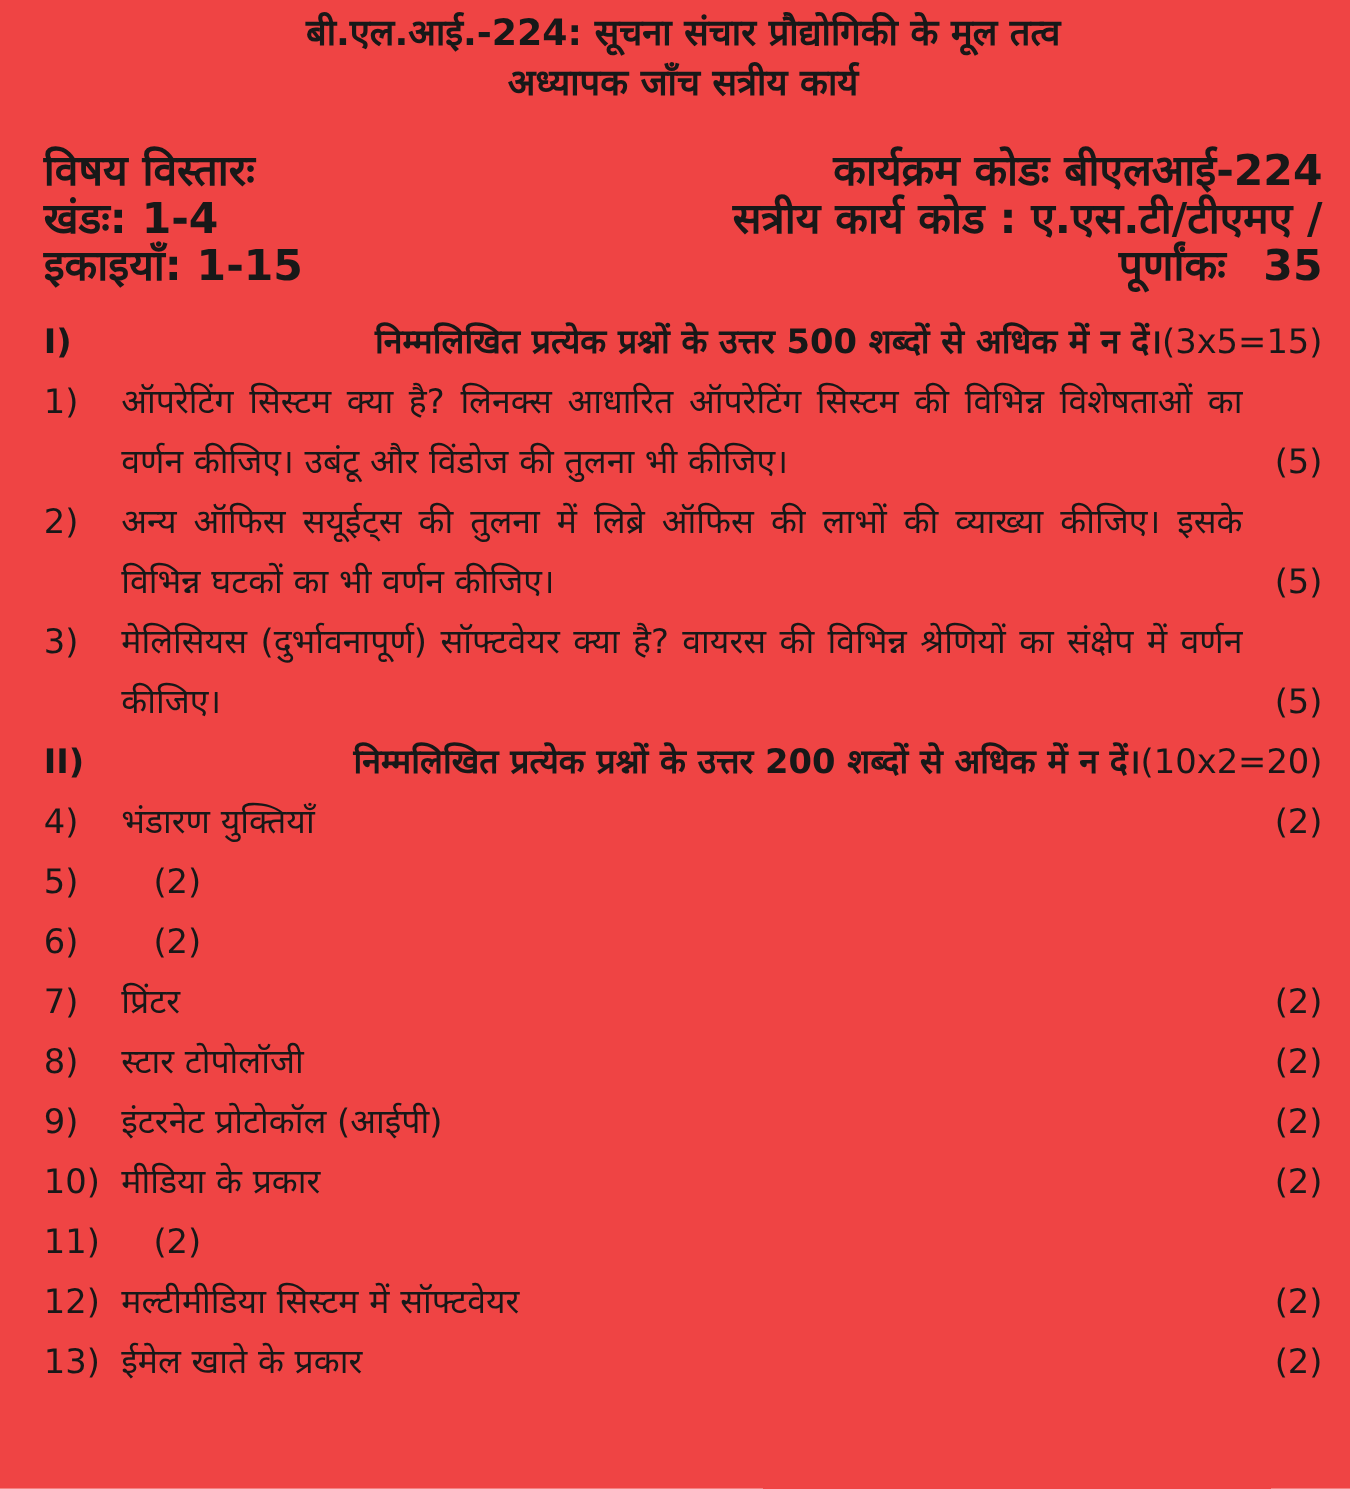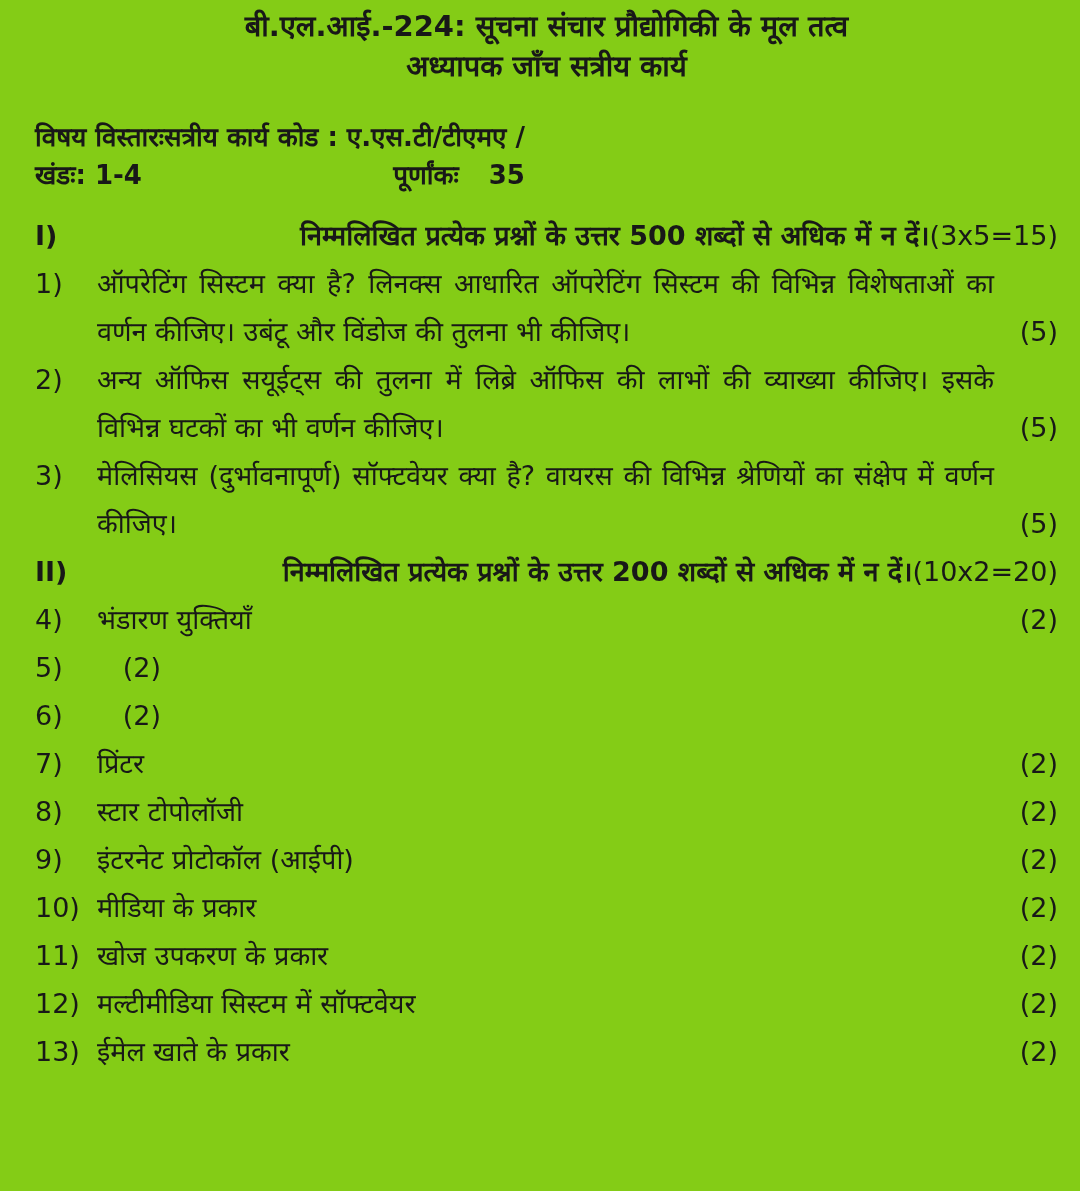--- a/index.html
+++ b/index.html
@@ -13,35 +13,36 @@
     overflow: hidden;
     font-family: "DejaVu Sans", "Liberation Sans", sans-serif;
     color: #181818;
     -webkit-font-smoothing: antialiased;
   }
   .page {
     box-sizing: border-box;
     width: 1080px;
     height: 1191px;
     padding: 6px 22px 10px 35px;
-    background: #84cc16;
+    background: #ef4444;
   }
   
   .title-block {
     text-align: center;
     font-weight: bold;
     font-size: 29px;
     line-height: 40px;
   }
   
   .meta-block {
     margin-top: 32px;
     display: flex;
+    justify-content: space-between;
     font-weight: bold;
-    font-size: 26px;
+    font-size: 34px;
     line-height: 38px;
   }
   .meta-left  { text-align: left; }
   .meta-right { text-align: right; }
   .marks-total-value { display: inline-block; margin-left: 30px; }
   
   .body-block { margin-top: 18px; }
   .row {
     display: flex;
     align-items: stretch;
@@ -74,22 +75,24 @@
 
   <div class="title-block">
     <div>बी.एल.आई.-224: सूचना संचार प्रौद्योगिकी के मूल तत्व</div>
     <div>अध्यापक जाँच सत्रीय कार्य</div>
   </div>
 
   <div class="meta-block">
     <div class="meta-left">
       <div>विषय विस्तारः</div>
       <div>खंडः: 1-4</div>
+      <div>इकाइयाँ: 1-15</div>
     </div>
     <div class="meta-right">
+      <div>कार्यक्रम कोडः बीएलआई-224</div>
       <div>सत्रीय कार्य कोड : ए.एस.टी/टीएमए /</div>
       <div>
         <span>पूर्णांकः</span><span class="marks-total-value">35</span>
       </div>
     </div>
   </div>
 
   <div class="body-block">
 
     <div class="row section-head">
@@ -157,21 +160,20 @@
     </div>
 
     <div class="row">
       <span class="num">10)</span>
       <span class="q-text">मीडिया के प्रकार</span>
       <span class="q-marks">(2)</span>
     </div>
 
     <div class="row">
       <span class="num">11)</span>
-      <span class="q-text">खोज उपकरण के प्रकार</span>
       <span class="q-marks">(2)</span>
     </div>
 
     <div class="row">
       <span class="num">12)</span>
       <span class="q-text">मल्टीमीडिया सिस्टम में सॉफ्टवेयर</span>
       <span class="q-marks">(2)</span>
     </div>
 
     <div class="row">

